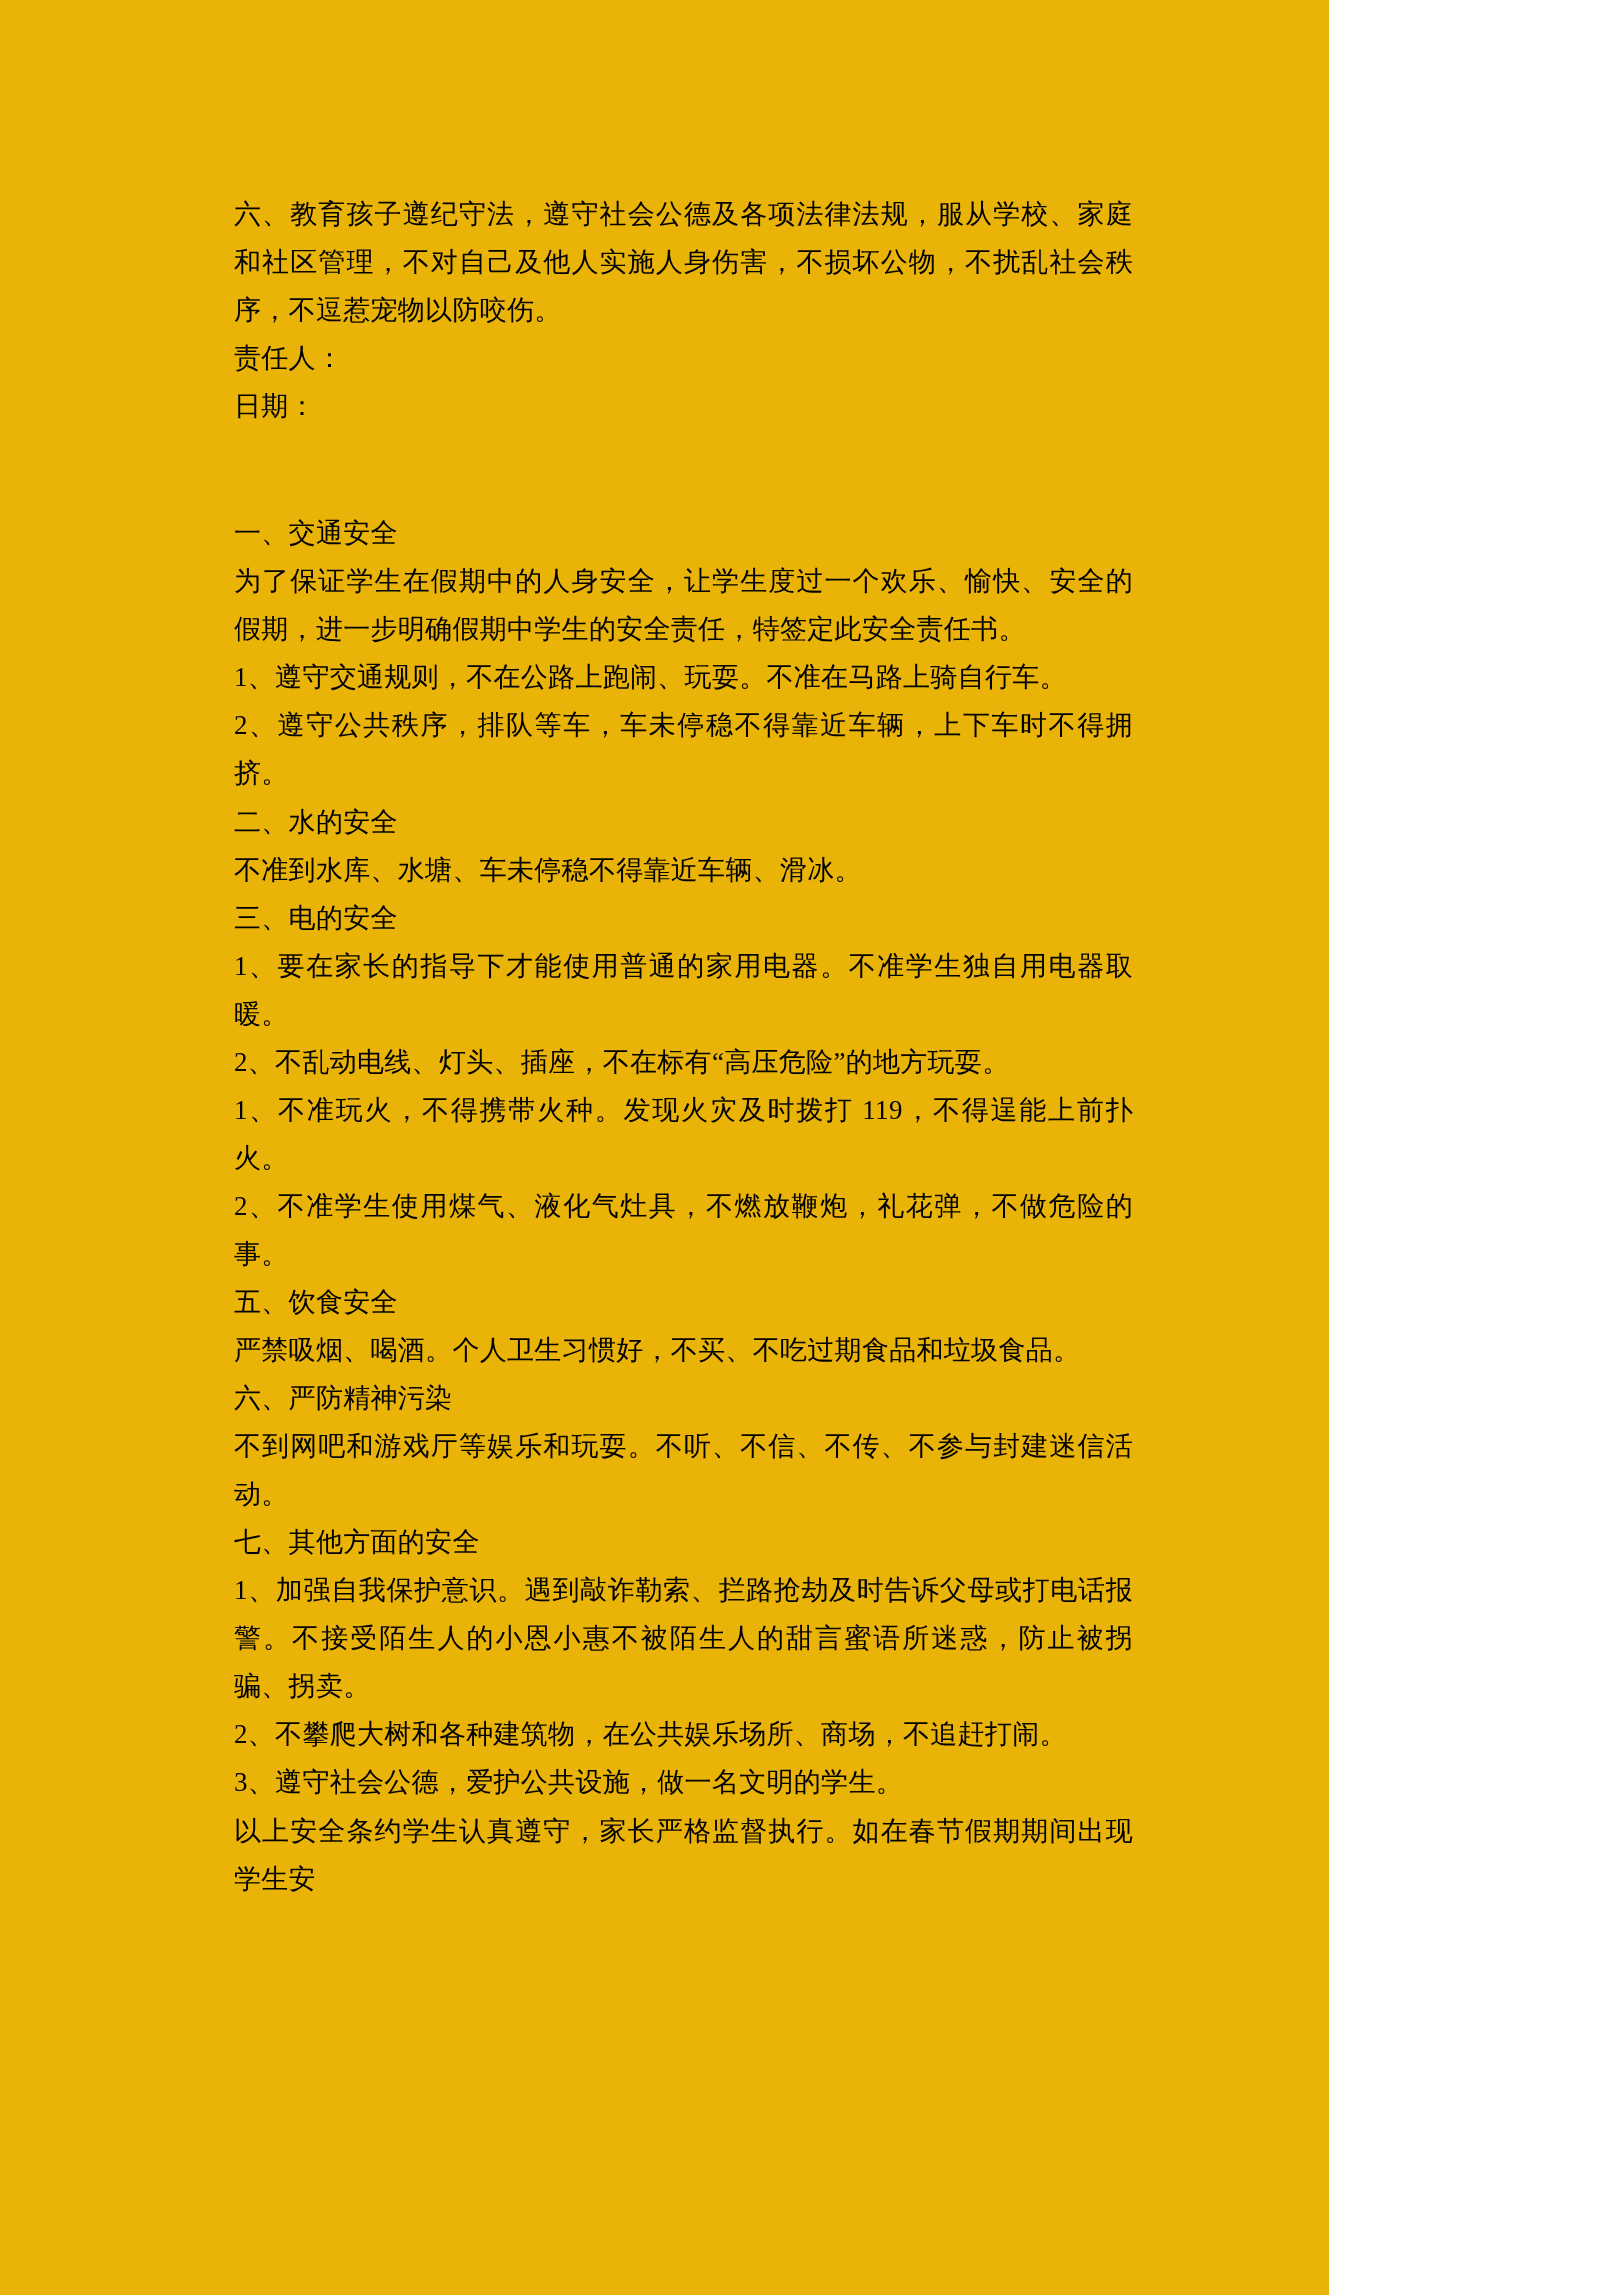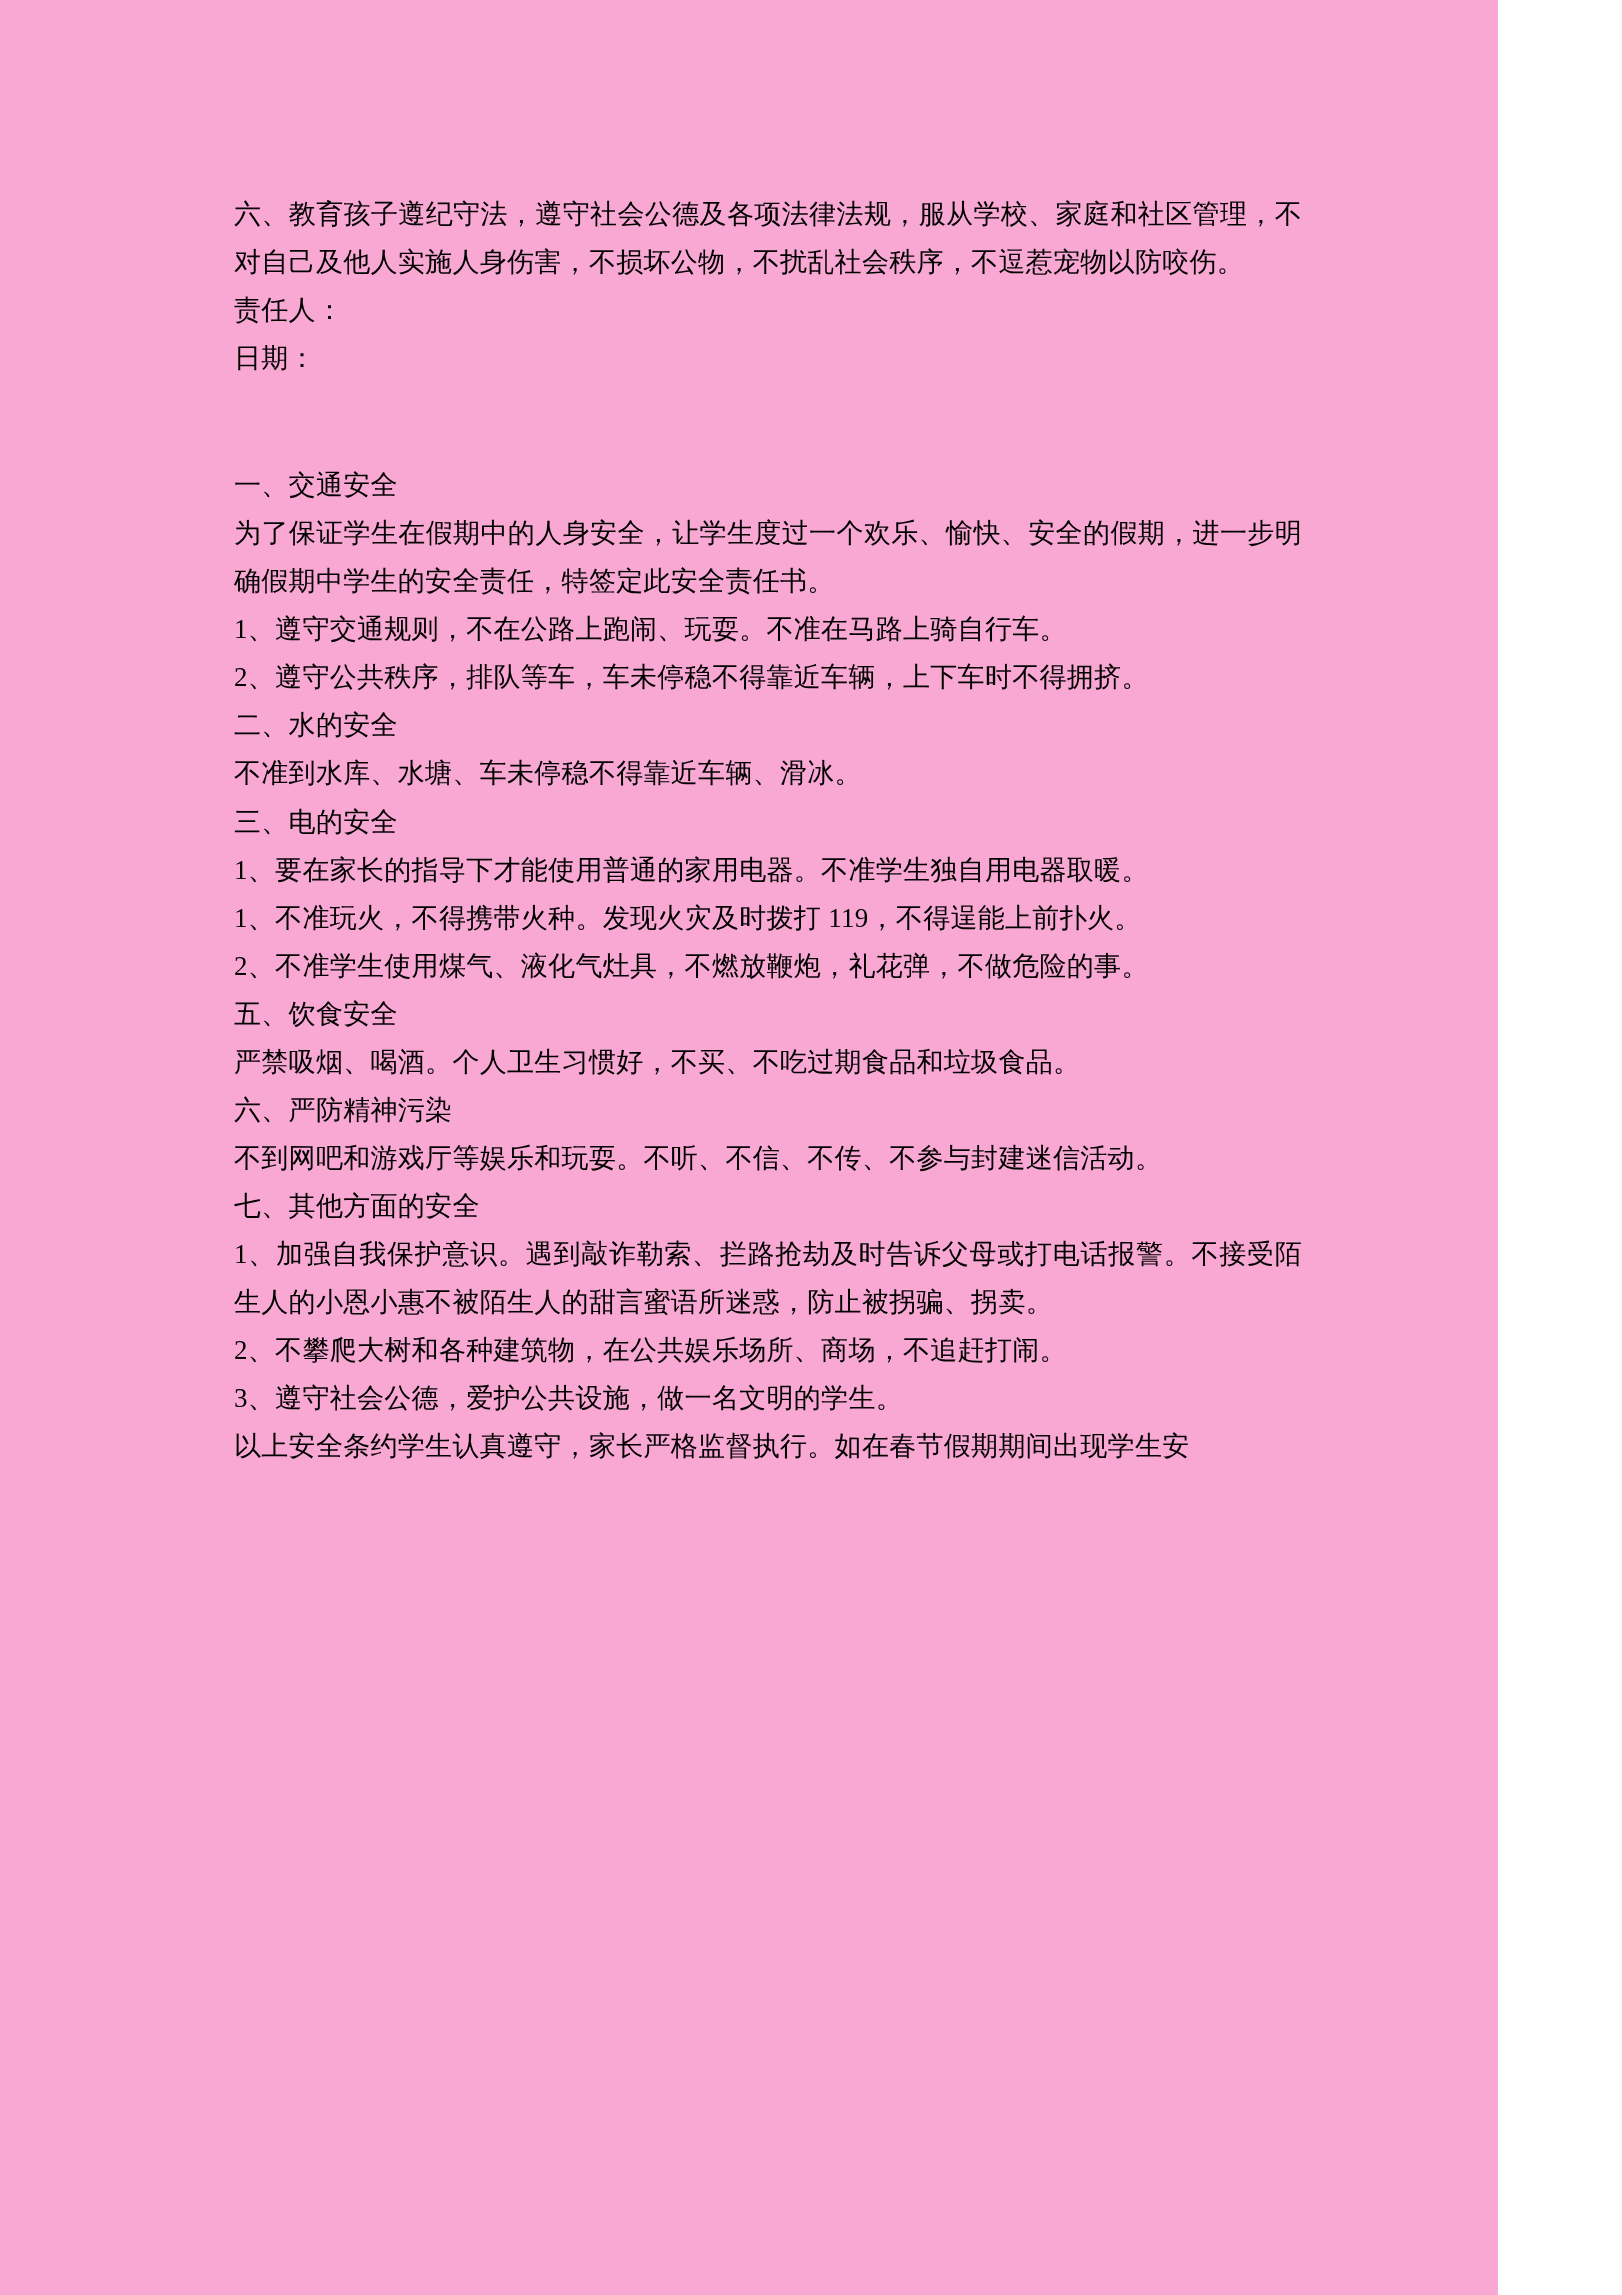--- a/index.html
+++ b/index.html
@@ -9,25 +9,25 @@
   }
   body {
     width: 1623px;
     height: 2295px;
     font-family: "DejaVu Serif", "Liberation Serif", serif;
     color: #000000;
     -webkit-font-smoothing: antialiased;
   }
   .page {
     position: relative;
-    width: 1498px;
+    width: 1329px;
     height: 2295px;
     box-sizing: border-box;
     padding: 190px 196px 0 234px;
-    background: #f9a8d4;
+    background: #eab308;
   }
   .doc-body {
     font-size: 27px;
     line-height: 1.78;
     letter-spacing: 0.3px;
     text-align: justify;
   }
   .para {
     margin: 0;
     text-indent: 0;
@@ -54,20 +54,21 @@
     <div class="gap-block"></div>
 
     <p class="para">一、交通安全</p>
     <p class="para">为了保证学生在假期中的人身安全，让学生度过一个欢乐、愉快、安全的假期，进一步明确假期中学生的安全责任，特签定此安全责任书。</p>
     <p class="para">1、遵守交通规则，不在公路上跑闹、玩耍。不准在马路上骑自行车。</p>
     <p class="para">2、遵守公共秩序，排队等车，车未停稳不得靠近车辆，上下车时不得拥挤。</p>
     <p class="para">二、水的安全</p>
     <p class="para">不准到水库、水塘、车未停稳不得靠近车辆、滑冰。</p>
     <p class="para">三、电的安全</p>
     <p class="para">1、要在家长的指导下才能使用普通的家用电器。不准学生独自用电器取暖。</p>
+    <p class="para">2、不乱动电线、灯头、插座，不在标有“高压危险”的地方玩耍。</p>
     <p class="para">1、不准玩火，不得携带火种。发现火灾及时拨打 119，不得逞能上前扑火。</p>
     <p class="para">2、不准学生使用煤气、液化气灶具，不燃放鞭炮，礼花弹，不做危险的事。</p>
     <p class="para">五、饮食安全</p>
     <p class="para">严禁吸烟、喝酒。个人卫生习惯好，不买、不吃过期食品和垃圾食品。</p>
     <p class="para">六、严防精神污染</p>
     <p class="para">不到网吧和游戏厅等娱乐和玩耍。不听、不信、不传、不参与封建迷信活动。</p>
     <p class="para">七、其他方面的安全</p>
     <p class="para">1、加强自我保护意识。遇到敲诈勒索、拦路抢劫及时告诉父母或打电话报警。不接受陌生人的小恩小惠不被陌生人的甜言蜜语所迷惑，防止被拐骗、拐卖。</p>
     <p class="para">2、不攀爬大树和各种建筑物，在公共娱乐场所、商场，不追赶打闹。</p>
     <p class="para">3、遵守社会公德，爱护公共设施，做一名文明的学生。</p>

